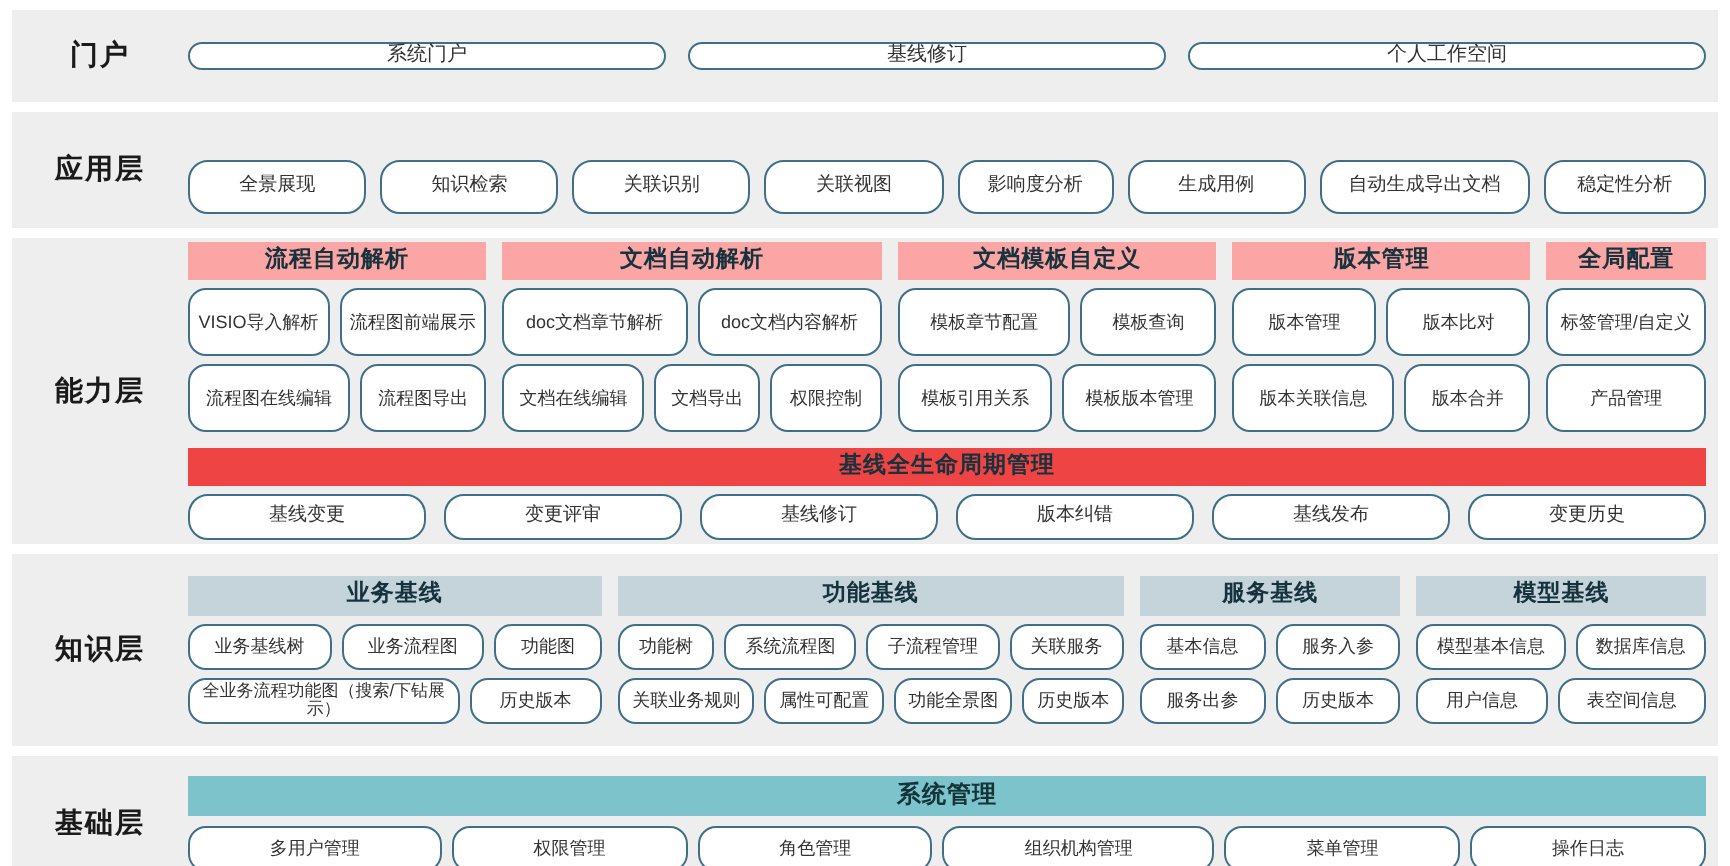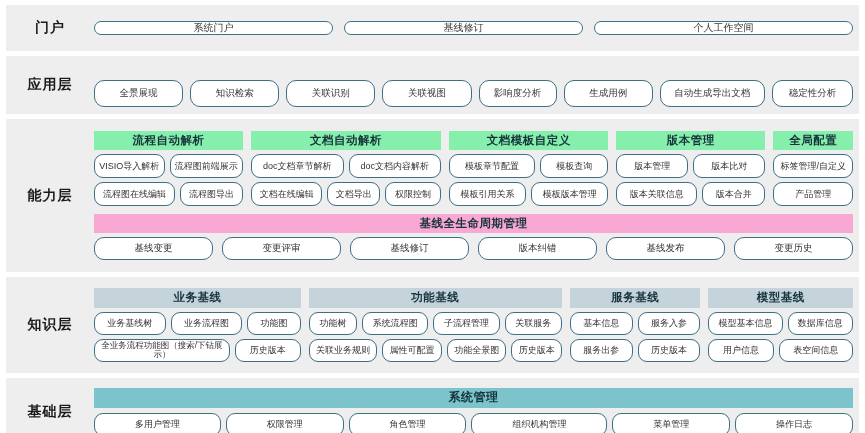--- a/index.html
+++ b/index.html
@@ -65,35 +65,35 @@
 
   
   .app-row{gap:7px;padding-right:6px;}
   .app-row .pill{height:27px;font-size:9.5px;border-radius:10px;margin-top:16px;}
 
   
   .cap-body{flex-direction:column;gap:4px;padding:6px 6px 6px 0;}
   .cap-groups{display:flex;gap:8px;align-items:stretch;}
   .cap-group{display:flex;flex-direction:column;gap:4px;min-width:0;}
   .grp-head{
-    background:#86efac;
+    background:#fca5a5;
     color:#16323d;
     font-size:11.5px;
     font-weight:bold;
     text-align:center;
     padding:3px 0 3px 0;
     line-height:1.15;
     letter-spacing:.5px;
   }
   .grp-rows{display:flex;flex-direction:column;gap:4px;}
   .grp-row{display:flex;gap:5px;}
-  .cap-group .pill{height:24px;text-align:right;}
+  .cap-group .pill{height:34px;text-align:right;}
 
   .lifecycle{display:flex;flex-direction:column;gap:4px;}
-  .lifecycle .grp-head{background:#f9a8d4;font-size:11.5px;}
+  .lifecycle .grp-head{background:#ef4444;font-size:11.5px;}
   .lifecycle-row{display:flex;gap:9px;}
   .lifecycle-row .pill{height:23px;font-size:9.5px;border-radius:10px;}
 
   
   .know-body{flex-direction:column;gap:4px;padding:6px 6px 6px 0;}
   .know-groups{display:flex;gap:8px;align-items:stretch;}
   .know-group{display:flex;flex-direction:column;gap:4px;min-width:0;justify-content:center;}
   .know-group .grp-head{background:#c5d4da;color:#16323d;}
   .know-group .pill{height:23px;}
 

